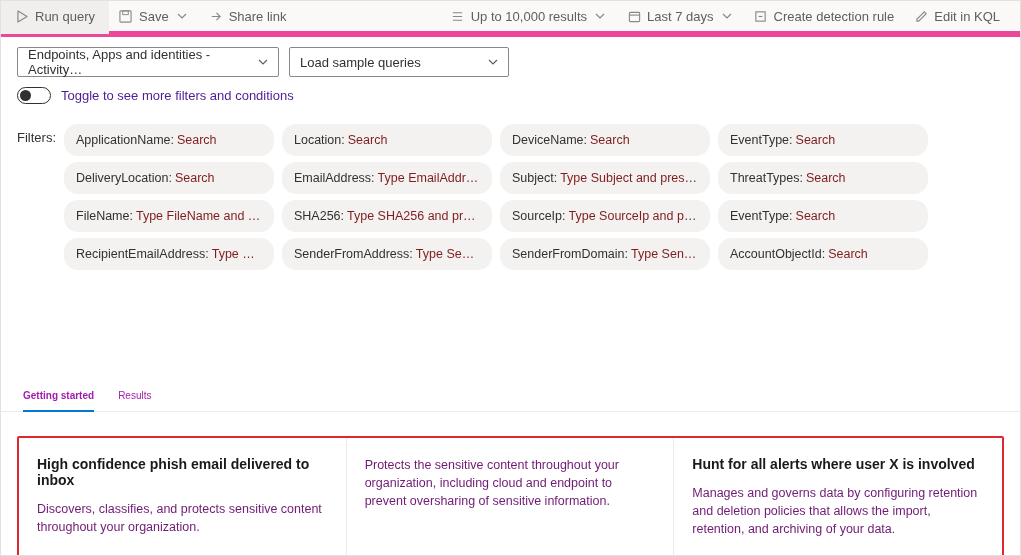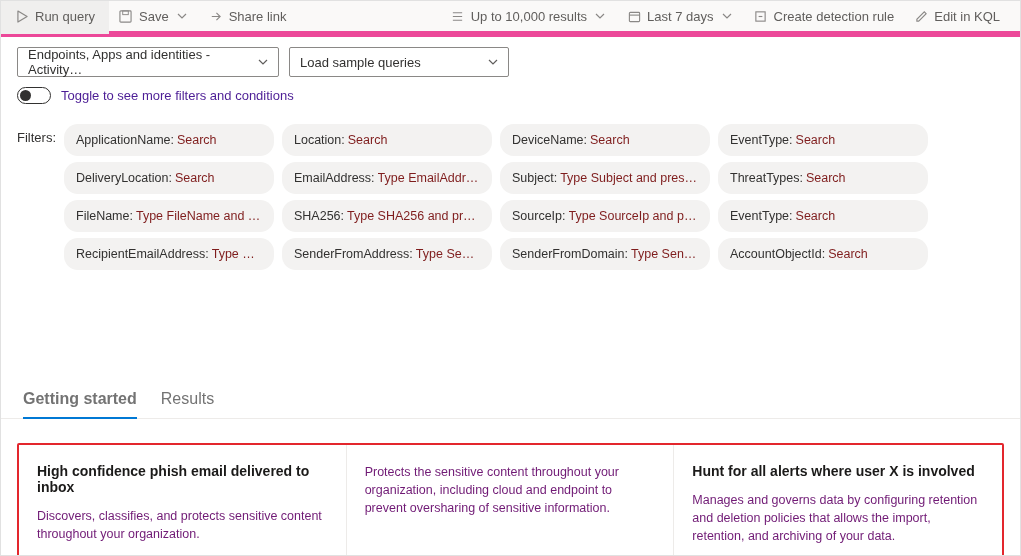--- a/index.html
+++ b/index.html
@@ -125,22 +125,22 @@
 
   .tabs {
     display: flex;
     gap: 24px;
     padding: 0 22px;
     border-bottom: 1px solid #edebe9;
     margin-top: 100px;
   }
   .tab {
     padding: 10px 0 10px 0;
-    font-size: 16px;
-    color: #737373;
+    font-size: 10px;
+    color: #a21caf;
     cursor: pointer;
     position: relative;
   }
   .tab.active { font-weight: 600; }
   .tab.active::after {
     content: "";
     position: absolute;
     left: 0; right: 0; bottom: -1px;
     height: 2px;
     background: #0078d4;

